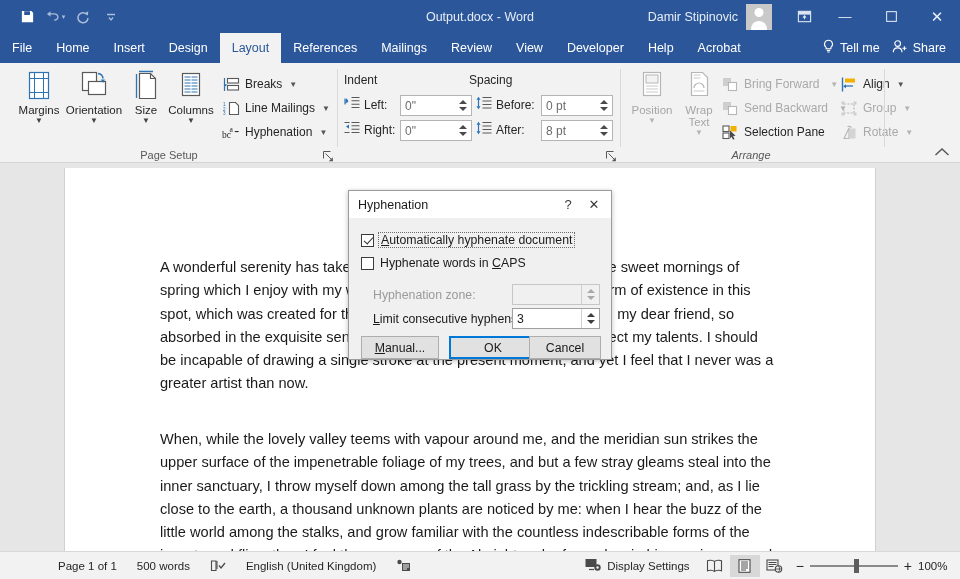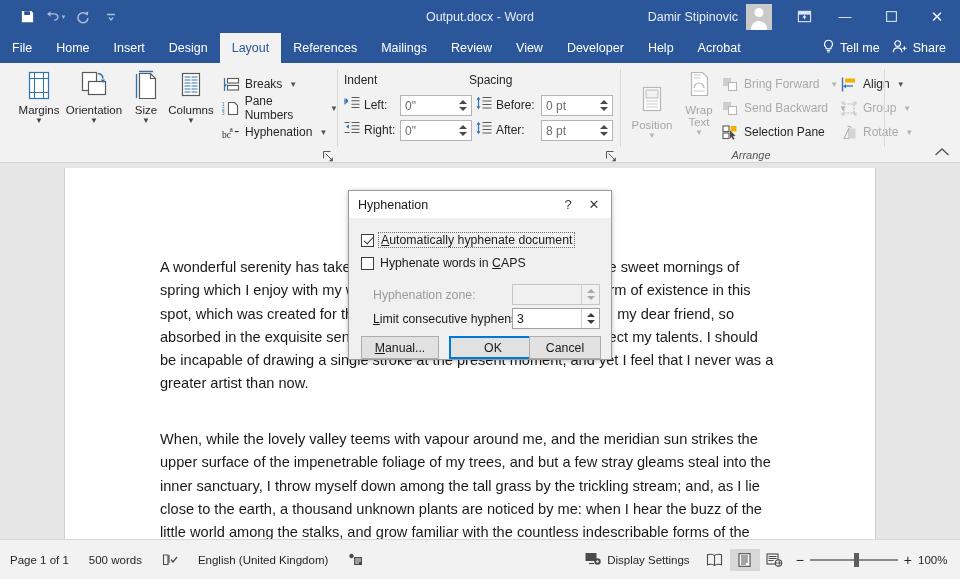--- a/index.html
+++ b/index.html
@@ -178,23 +178,23 @@
 
   .dbtn {
     position: absolute; height: 23px; background: #e1e1e1; border: 1px solid #adadad;
     font-size: 12.3px; color: #1a1a1a; display: flex; align-items: center; justify-content: center;
     font-family: "Liberation Sans", sans-serif;
   }
   .dbtn.primary { border: 2px solid #0078d7; background: #e1e1e1; }
 
   
   .statusbar {
-    position: absolute; left: 0; bottom: 0; width: 960px; height: 40px;
+    position: absolute; left: 0; bottom: 0; width: 960px; height: 28px;
     background: #f2f2f2; border-top: 1px solid #d8d8d8;
-    display: flex; align-items: center; font-size: 11.5px; color: #262626;
+    display: flex; align-items: center; font-size: 11.5px; color: #262626; padding-left: 48px;
   }
   .sb-item { display: flex; align-items: center; gap: 5px; padding: 0 10px; height: 24px; }
   .sb-right { margin-left: auto; display: flex; align-items: center; }
   .view-btn { width: 30px; height: 22px; display: flex; align-items: center; justify-content: center; }
   .view-btn.active { background: #d8d8d8; }
   .zoom-slider { display: flex; align-items: center; gap: 6px; padding: 0 6px; }
   .zs-track { width: 88px; height: 2px; background: #8a8a8a; position: relative; }
   .zs-thumb { position: absolute; left: 44px; top: -6px; width: 5px; height: 14px; background: #5e5e5e; }
   .zoom-pct { width: 42px; text-align: left; padding-right: 10px; }
 </style>
@@ -353,35 +353,36 @@
       </div>
       <div class="smallbtn" style="left:222px; top:34px;">
         <span class="ico">
           <svg width="17" height="15" viewBox="0 0 17 15">
               <path d="M6.5 1.5h6l3 3v9h-9z" stroke="#595959" stroke-width="1.1" fill="#fff"></path>
               <text x="0" y="5" font-size="4.6" fill="#2e74b5" font-family="sans-serif">1</text>
               <text x="0" y="9.6" font-size="4.6" fill="#2e74b5" font-family="sans-serif">2</text>
               <text x="0" y="14" font-size="4.6" fill="#2e74b5" font-family="sans-serif">3</text>
             </svg>
         </span>
-        <span>Pane Numbers</span>
+        <span>Line Mailings</span>
         <span class="caret">▼</span>
       </div>
       <div class="smallbtn" style="left:222px; top:58px;">
         <span class="ico">
           <svg width="19" height="15" viewBox="0 0 19 15">
               <text x="0" y="13" font-size="10" fill="#262626" font-family="serif">bc</text>
               <text x="8" y="7" font-size="8" fill="#262626" font-family="serif">a</text>
               <path d="M13.5 6.5h4" stroke="#262626" stroke-width="1.2"></path>
             </svg>
         </span>
         <span>Hyphenation</span>
         <span class="caret">▼</span>
       </div>
 
+      <div class="rgroup-label">Page Setup</div>
       <div class="dlg-launcher">
         <svg width="12" height="12" viewBox="0 0 12 12">
             <path d="M1.5 1.5h7M1.5 1.5v7" stroke="#585858" stroke-width="1"></path>
             <path d="M10.5 10.5L3.5 3.5" stroke="#585858" stroke-width="1"></path>
             <path fill="#585858" d="M10.8 7.2v4h-4z"></path>
           </svg>
       </div>
       <div class="rgroup-divider" style="left:337px;"></div>
     </div>
 
@@ -468,21 +469,21 @@
         <svg width="12" height="12" viewBox="0 0 12 12">
             <path d="M1.5 1.5h7M1.5 1.5v7" stroke="#585858" stroke-width="1"></path>
             <path d="M10.5 10.5L3.5 3.5" stroke="#585858" stroke-width="1"></path>
             <path fill="#585858" d="M10.8 7.2v4h-4z"></path>
           </svg>
       </div>
       <div class="rgroup-divider" style="left:282px;"></div>
     </div>
 
     <div class="rgroup" style="left:621px; width:310px;">
-      <div class="bigbtn disabled" style="left:6px; width:50px;justify-content:flex-end;">
+      <div class="bigbtn disabled" style="left:6px; width:50px;">
         <span class="ico">
           <svg width="28" height="32" viewBox="0 0 28 32">
               <rect x="5.5" y="2.5" width="17" height="23" stroke="#b6b6b6" stroke-width="1.2" fill="#fff"></rect>
               <rect x="8" y="5" width="12" height="8" stroke="#b6b6b6" stroke-width="1" fill="#f2f2f2"></rect>
               <path d="M8 16h12M8 19h12M8 22h12" stroke="#c9c9c9" stroke-width="1"></path>
             </svg>
         </span>
         <span class="lbl">Position</span>
         <span class="caret" style="color:#b6b6b6;">▼</span>
       </div>

